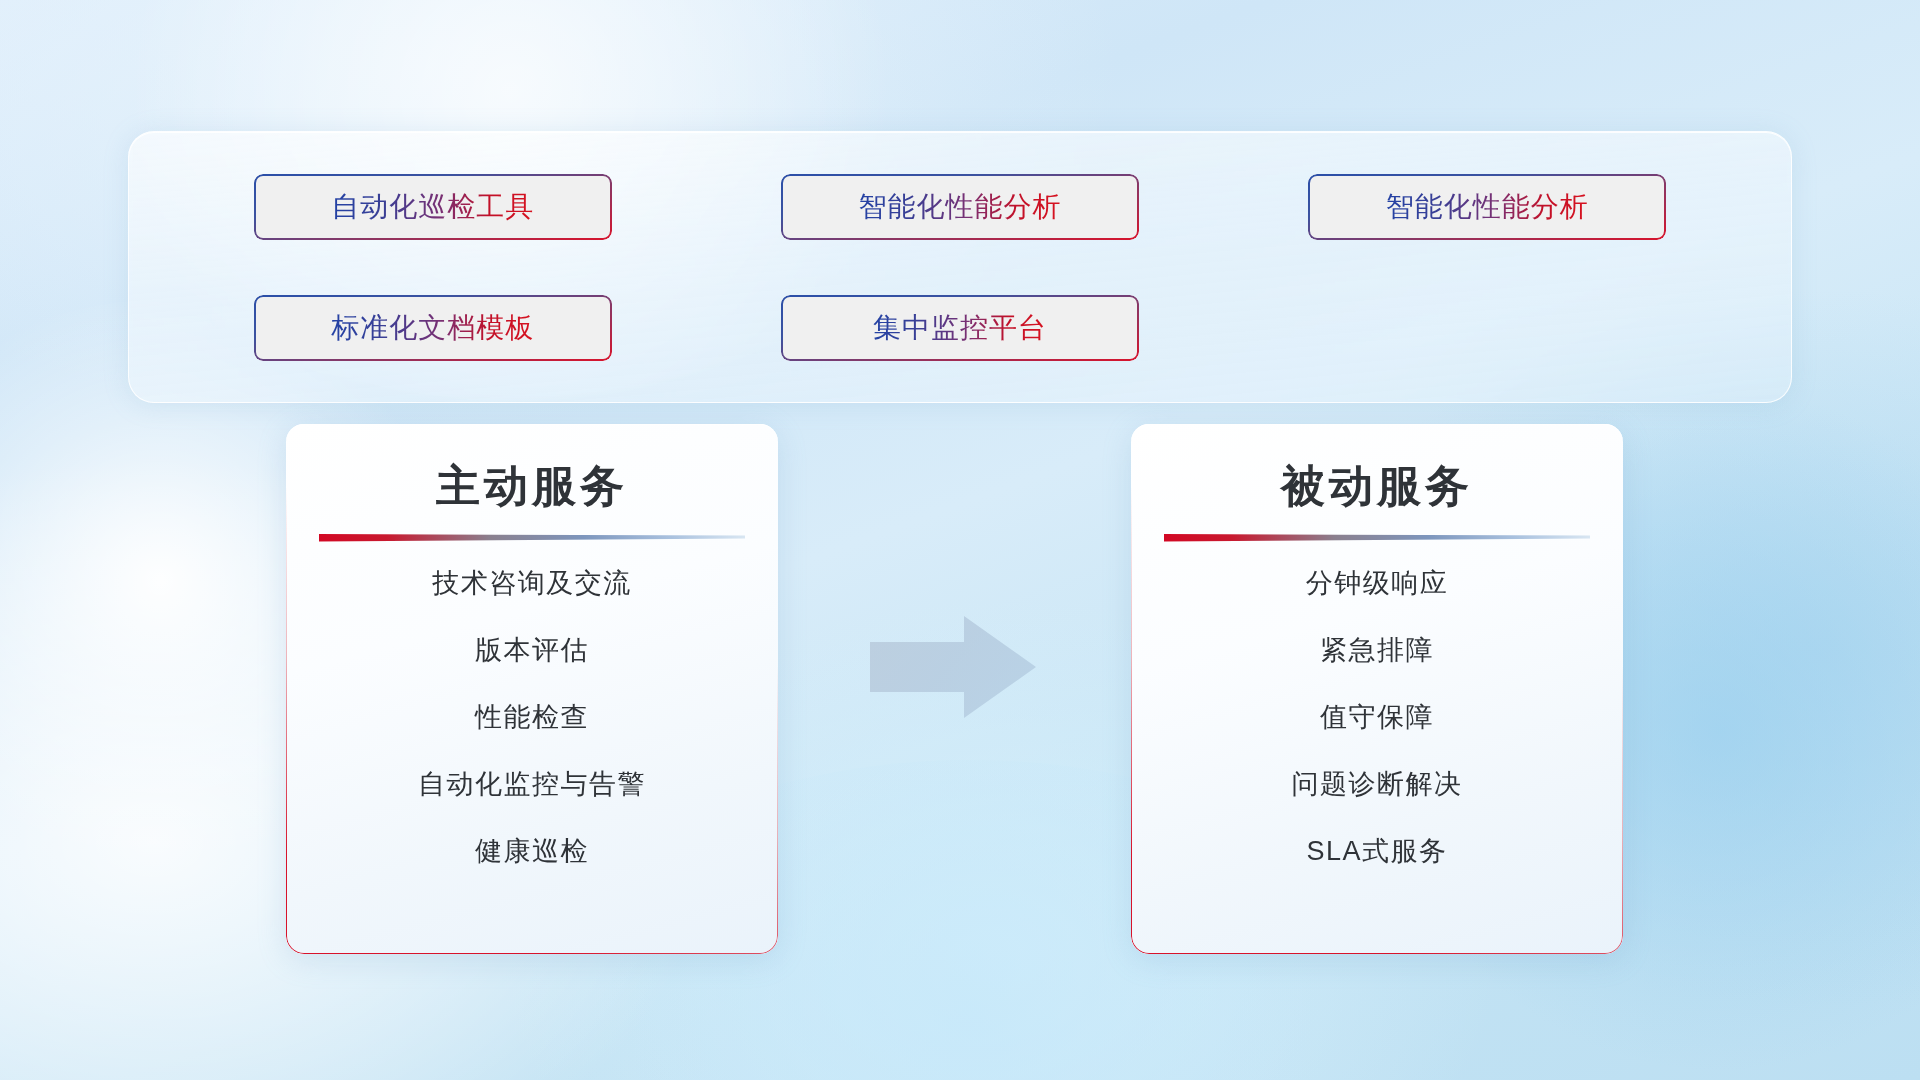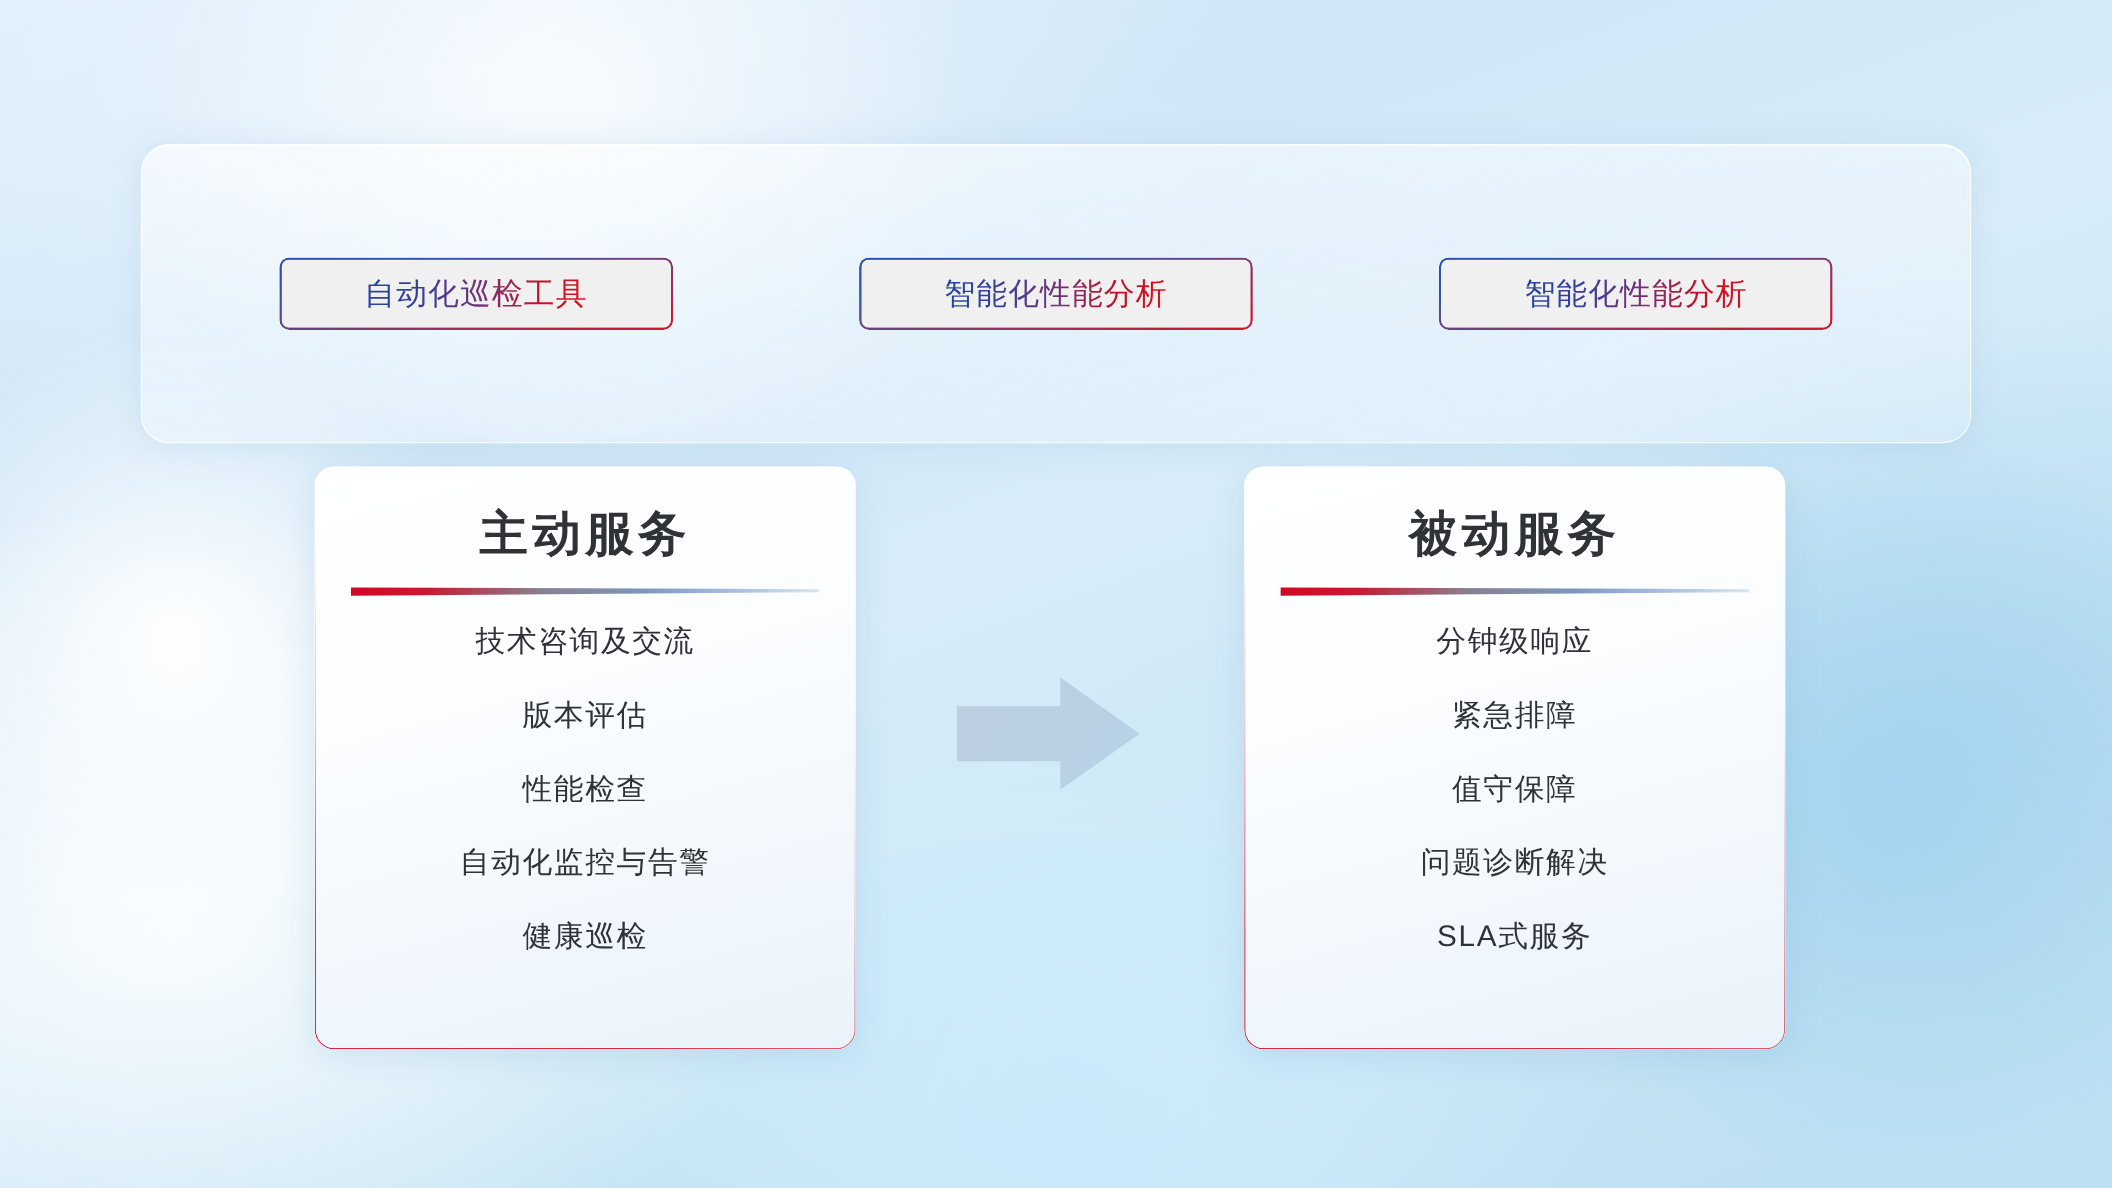--- a/index.html
+++ b/index.html
@@ -179,20 +179,26 @@
 
   <div id="top-panel">
     <div class="cap-btn">
       <span class="cap-label">自动化巡检工具</span>
     </div>
     <div class="cap-btn">
       <span class="cap-label">智能化性能分析</span>
     </div>
     <div class="cap-btn">
       <span class="cap-label">智能化性能分析</span>
+    </div>
+    <div class="cap-btn">
+      <span class="cap-label">标准化文档模板</span>
+    </div>
+    <div class="cap-btn">
+      <span class="cap-label">集中监控平台</span>
     </div>
   </div>
 
   <div class="svc-card" id="card-proactive">
     <div class="svc-title">主动服务</div>
     <div class="svc-divider">
       <svg viewBox="0 0 426 10" preserveAspectRatio="none" aria-hidden="true">
         <defs>
           <linearGradient id="divGradA" x1="0" y1="0" x2="1" y2="0">
             <stop offset="0%" stop-color="#d20824"></stop>

